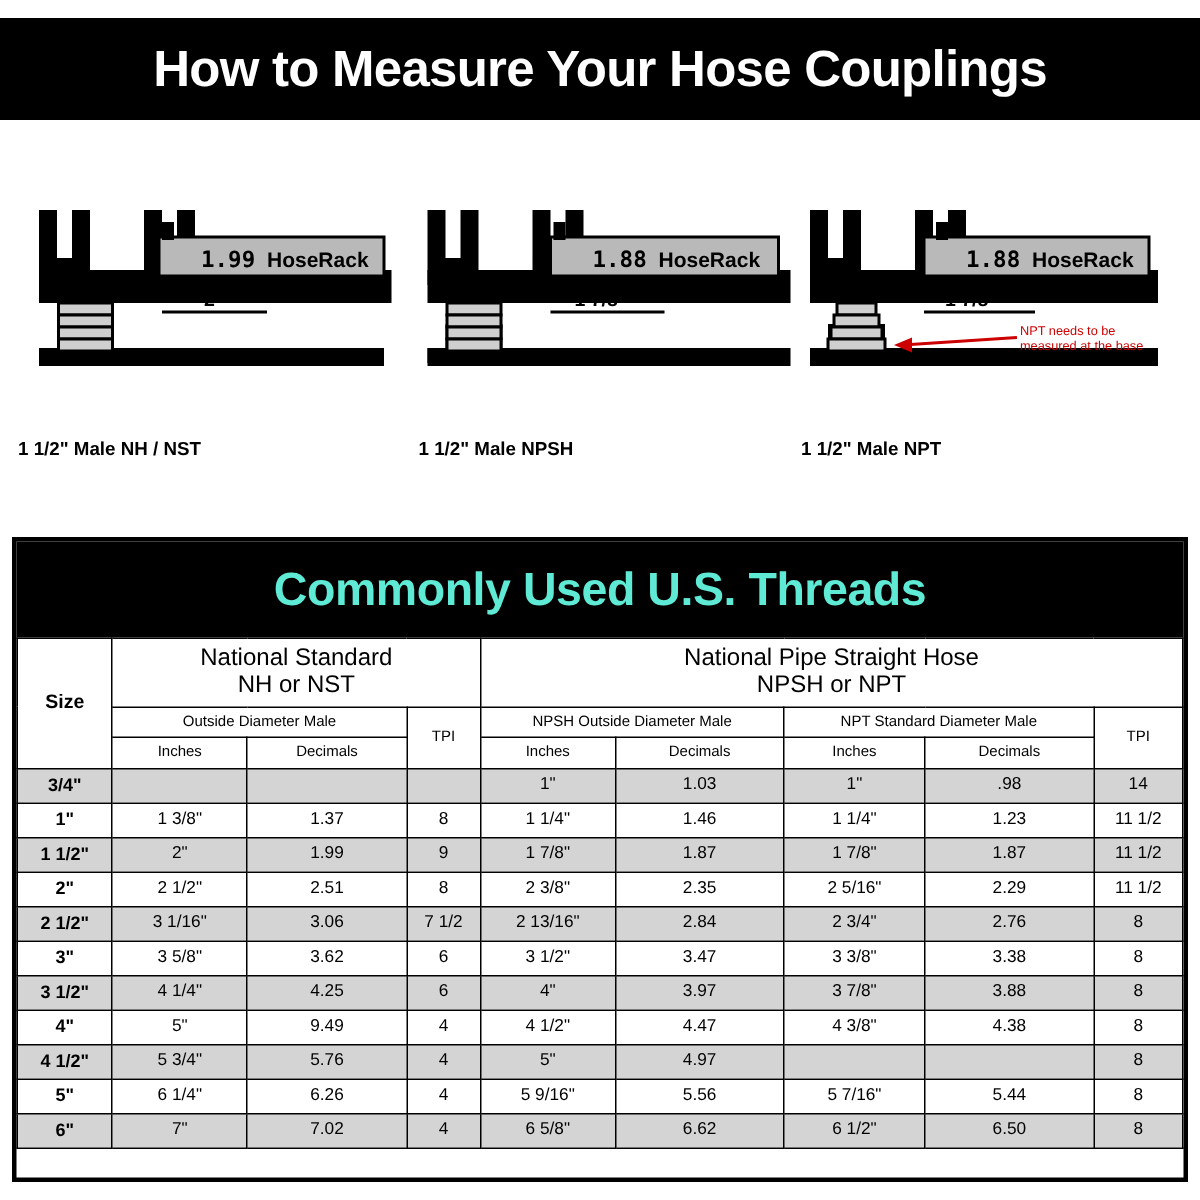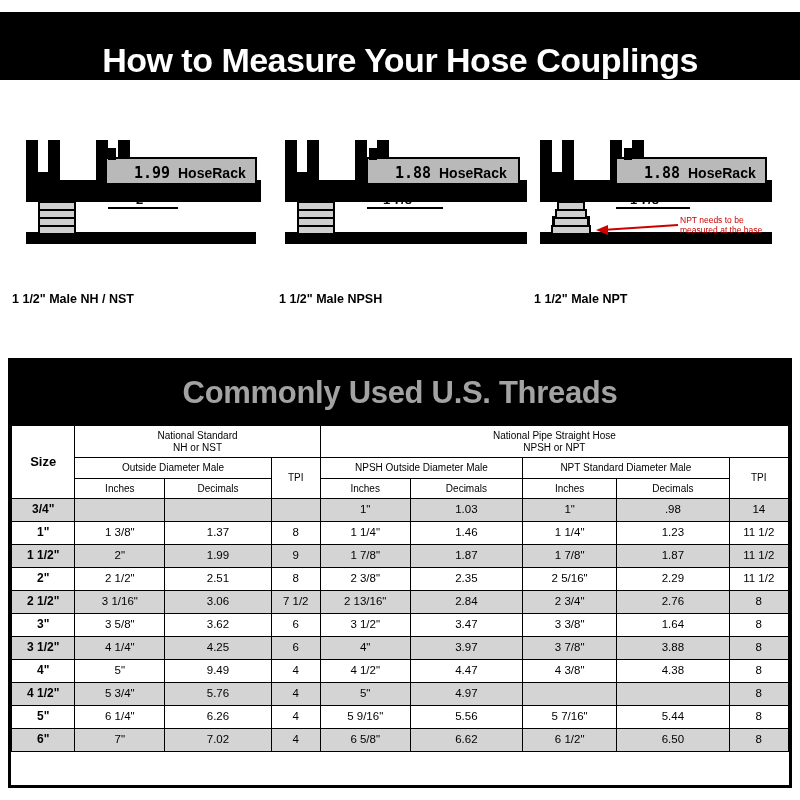--- a/index.html
+++ b/index.html
@@ -16,21 +16,21 @@
     background: #ffffff;
   }
 
   
   .top-banner {
     position: absolute;
     left: 0; top: 12px;
     width: 800px; height: 68px;
     background: #000000;
     display: flex;
-    align-items: flex-end;
+    align-items: center;
     justify-content: center;
   }
   .top-banner .title {
     color: #ffffff;
     font-size: 34px;
     font-weight: bold;
     letter-spacing: -0.5px;
     white-space: nowrap;
   }
 
@@ -65,21 +65,21 @@
   
   .table-block {
     position: absolute;
     left: 8px; top: 358px;
     width: 784px; height: 430px;
     border: 3px solid #000;
     background: #fff;
   }
   .table-head {
     background: #000;
-    color: #a3a3a3;
+    color: #5eead4;
     height: 64px;
     display: flex;
     align-items: center;
     justify-content: center;
   }
   .table-head .th-title {
     font-size: 31px;
     font-weight: bold;
     letter-spacing: -0.3px;
   }
@@ -93,21 +93,21 @@
   table.threads td, table.threads th {
     border: 1px solid #000;
     text-align: center;
     vertical-align: middle;
     padding: 2px 1px;
     font-weight: normal;
     color: #000;
     line-height: 1.15;
   }
   table.threads .grp-head {
-    font-size: 10px;
+    font-size: 16px;
     padding: 4px 2px;
   }
   table.threads .sub-head {
     font-size: 10px;
     padding: 4px 2px;
   }
   table.threads .size-cell {
     font-weight: bold;
     font-size: 12px;
   }
@@ -322,21 +322,21 @@
             <td>8</td>
           </tr>
           <tr class="row-h plain">
             <td class="size-cell">3"</td>
             <td>3 5/8"</td>
             <td>3.62</td>
             <td>6</td>
             <td>3 1/2"</td>
             <td>3.47</td>
             <td>3 3/8"</td>
-            <td>1.64</td>
+            <td>3.38</td>
             <td>8</td>
           </tr>
           <tr class="row-h shaded">
             <td class="size-cell">3 1/2"</td>
             <td>4 1/4"</td>
             <td>4.25</td>
             <td>6</td>
             <td>4"</td>
             <td>3.97</td>
             <td>3 7/8"</td>

